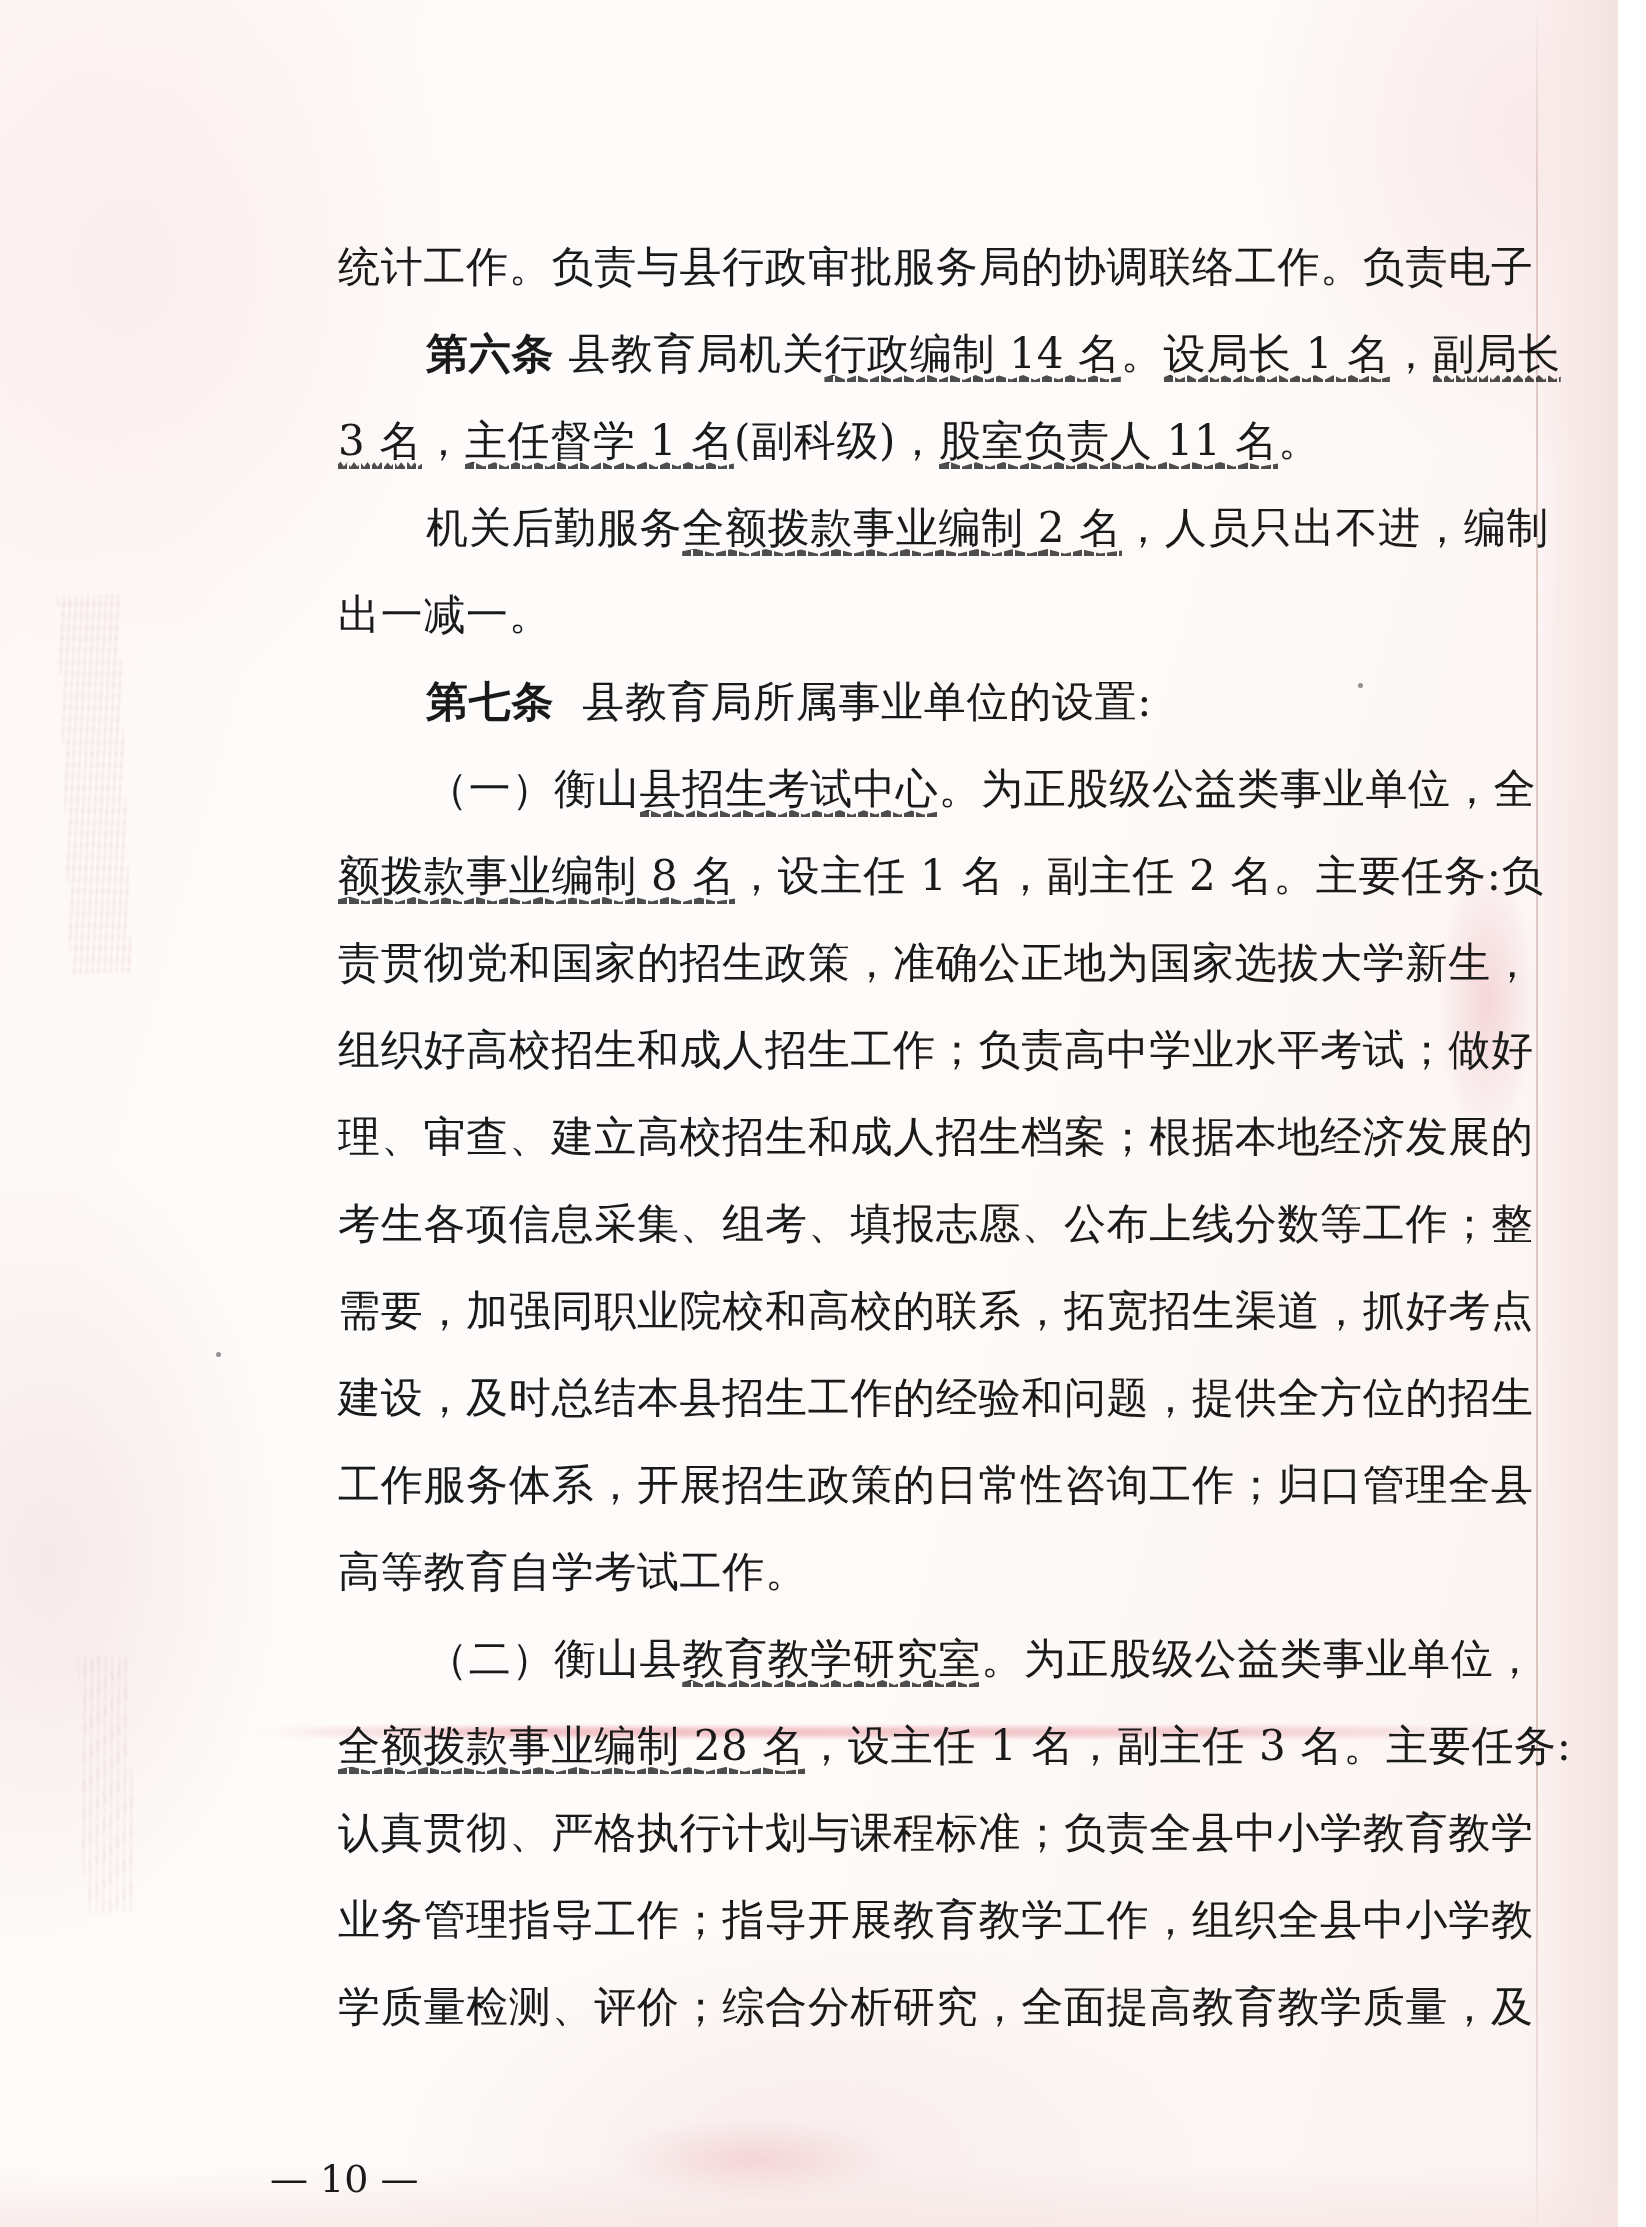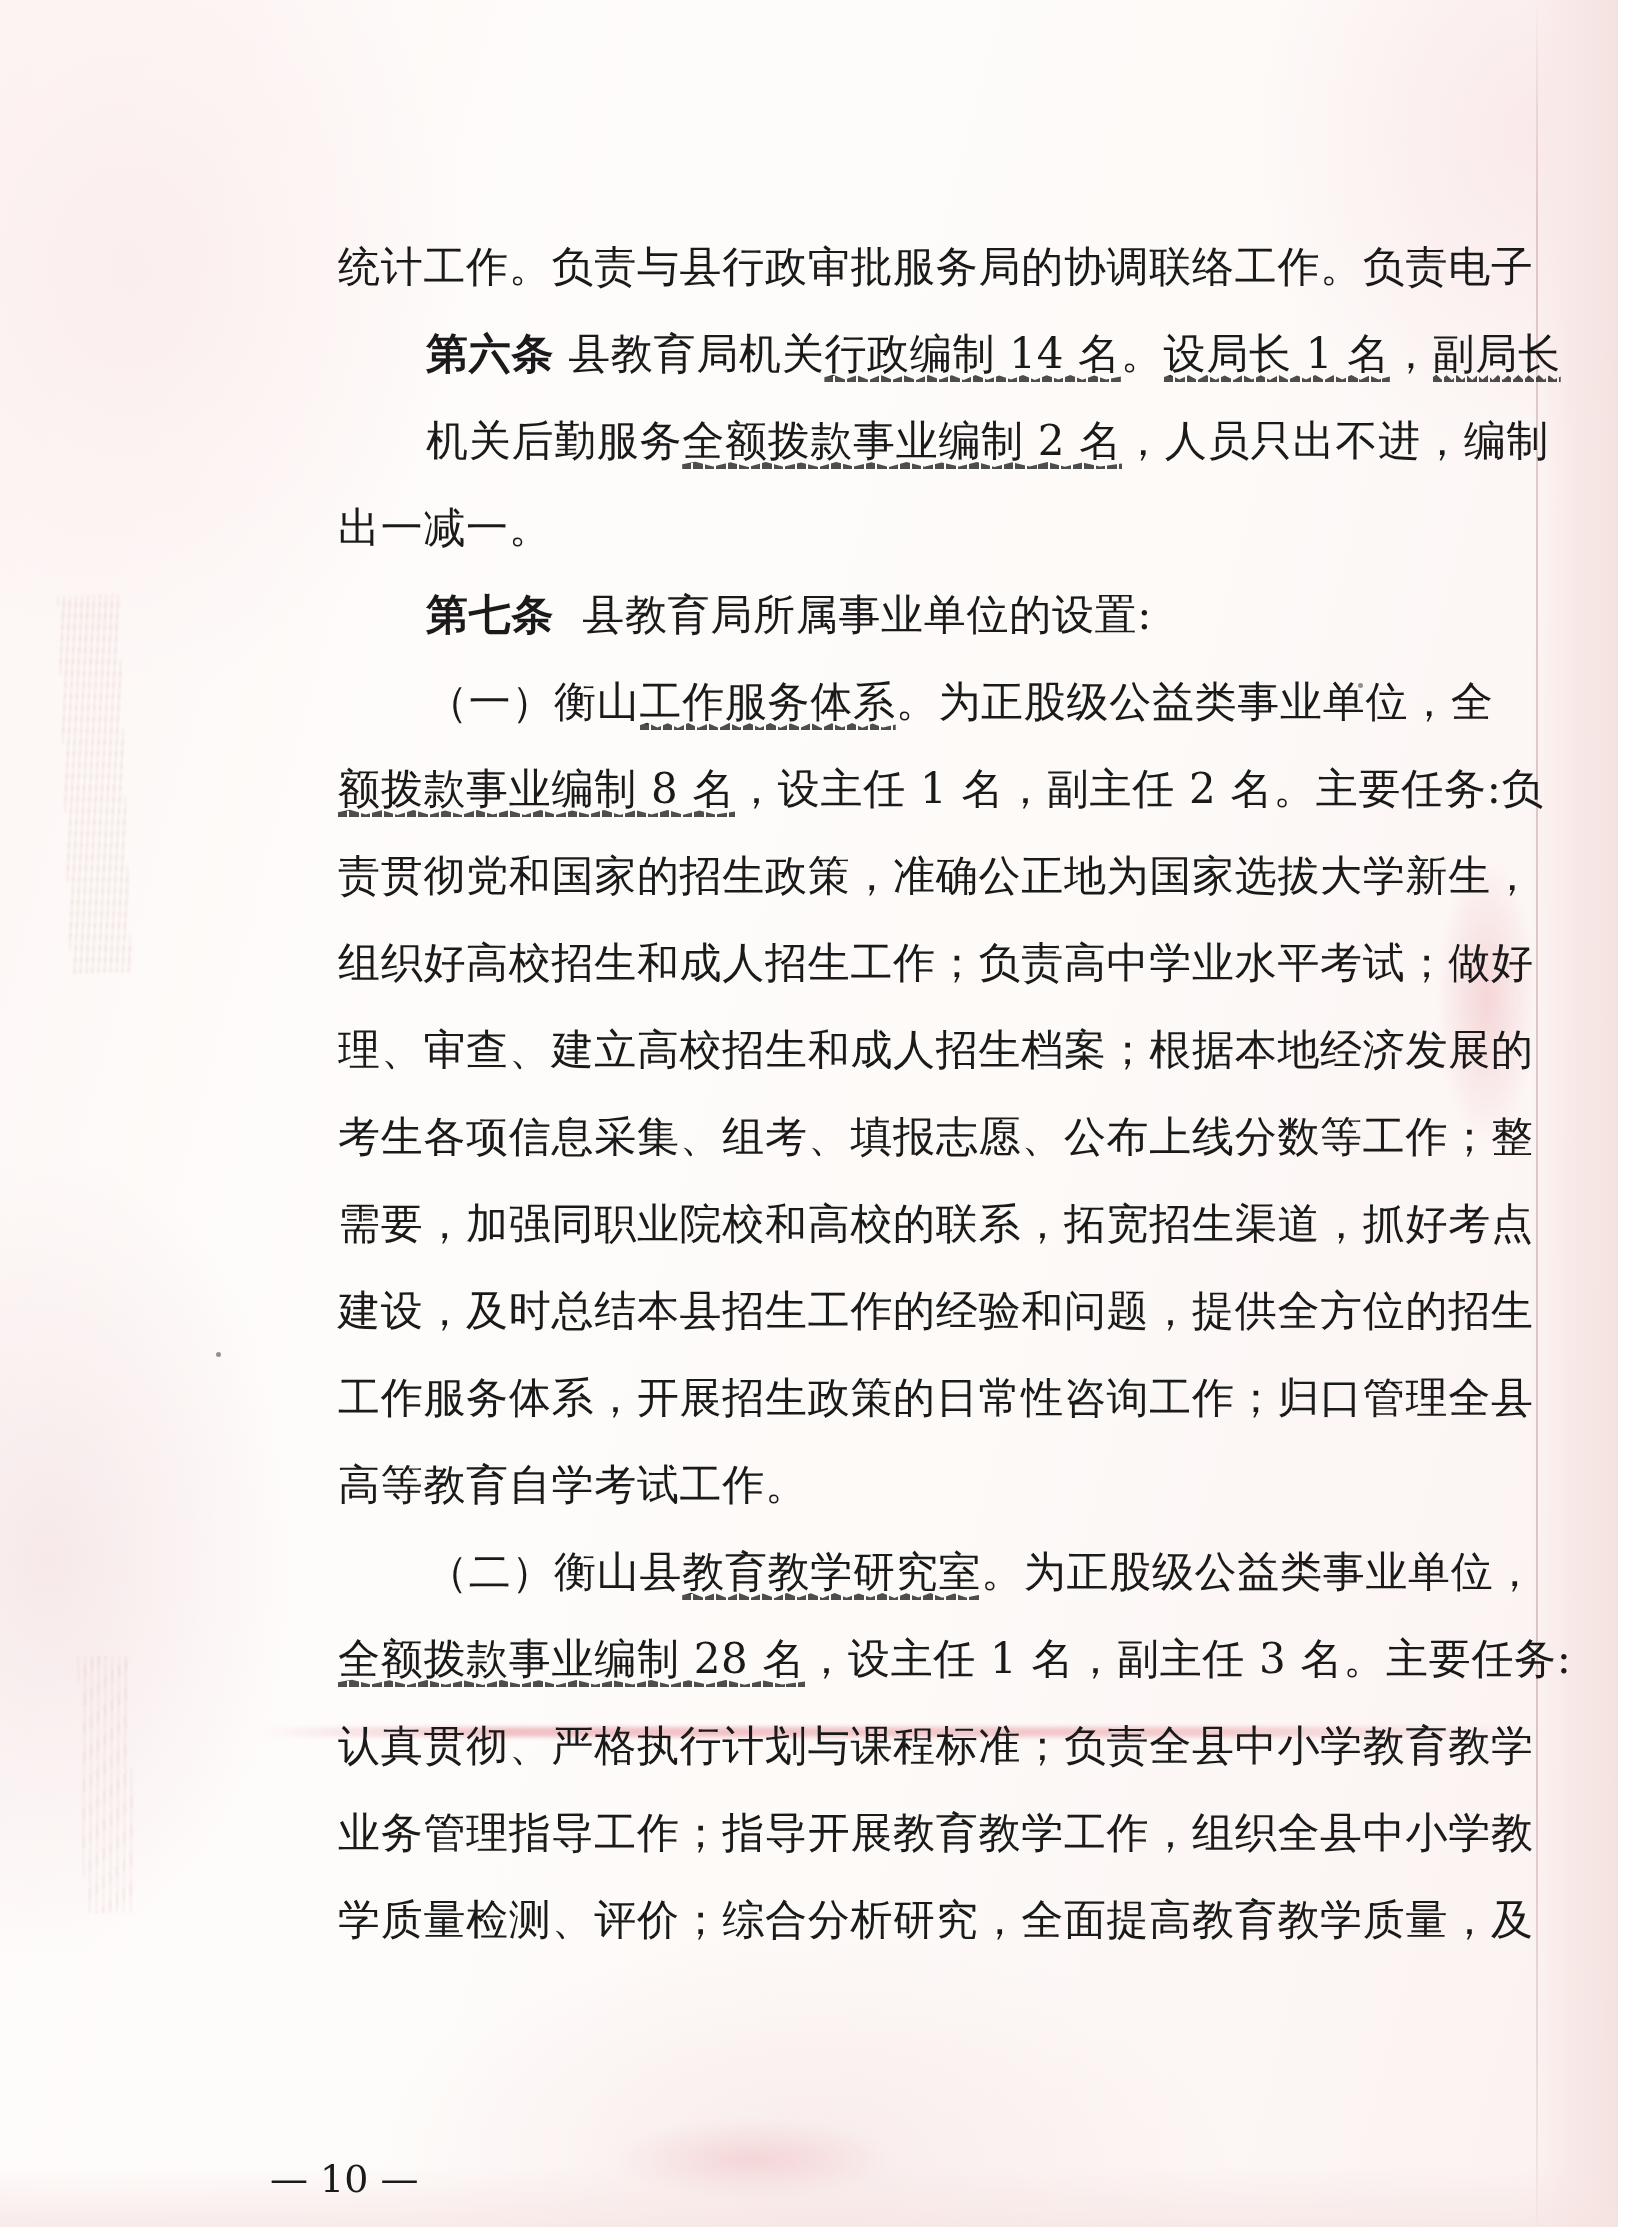--- a/index.html
+++ b/index.html
@@ -210,35 +210,38 @@
 
       <p class="line">
         <span>统计工作。负责与县行政审批服务局的协调联络工作。负责电子</span>
       </p>
 
 
       <p class="line indent">
         <span class="bold">第六条</span><span> 县教育局机关<span class="uw">行政编制 14 名</span>。<span class="uw">设局长 1 名</span>，<span class="uw">副局长</span></span>
       </p>
 
+      <p class="line">
+        <span><span class="uw">3 名</span>，<span class="uw">主任督学 1 名</span>(副科级)，<span class="uw">股室负责人 11 名</span>。</span>
+      </p>
 
       <p class="line indent">
         <span>机关后勤服务<span class="uw">全额拨款事业编制 2 名</span>，人员只出不进，编制</span>
       </p>
 
       <p class="line">
         <span>出一减一。</span>
       </p>
 
       <p class="line indent">
         <span class="bold">第七条</span><span>&nbsp; 县教育局所属事业单位的设置:</span>
       </p>
 
       <p class="line indent">
-        <span>（一）衡山<span class="uw">工作服务体系</span>。为正股级公益类事业单位，全</span>
+        <span>（一）衡山<span class="uw">县招生考试中心</span>。为正股级公益类事业单位，全</span>
       </p>
 
       <p class="line">
         <span><span class="uw">额拨款事业编制 8 名</span>，设主任 1 名，副主任 2 名。主要任务:负</span>
       </p>
 
       <p class="line">
         <span>责贯彻党和国家的招生政策，准确公正地为国家选拔大学新生，</span>
       </p>
 

